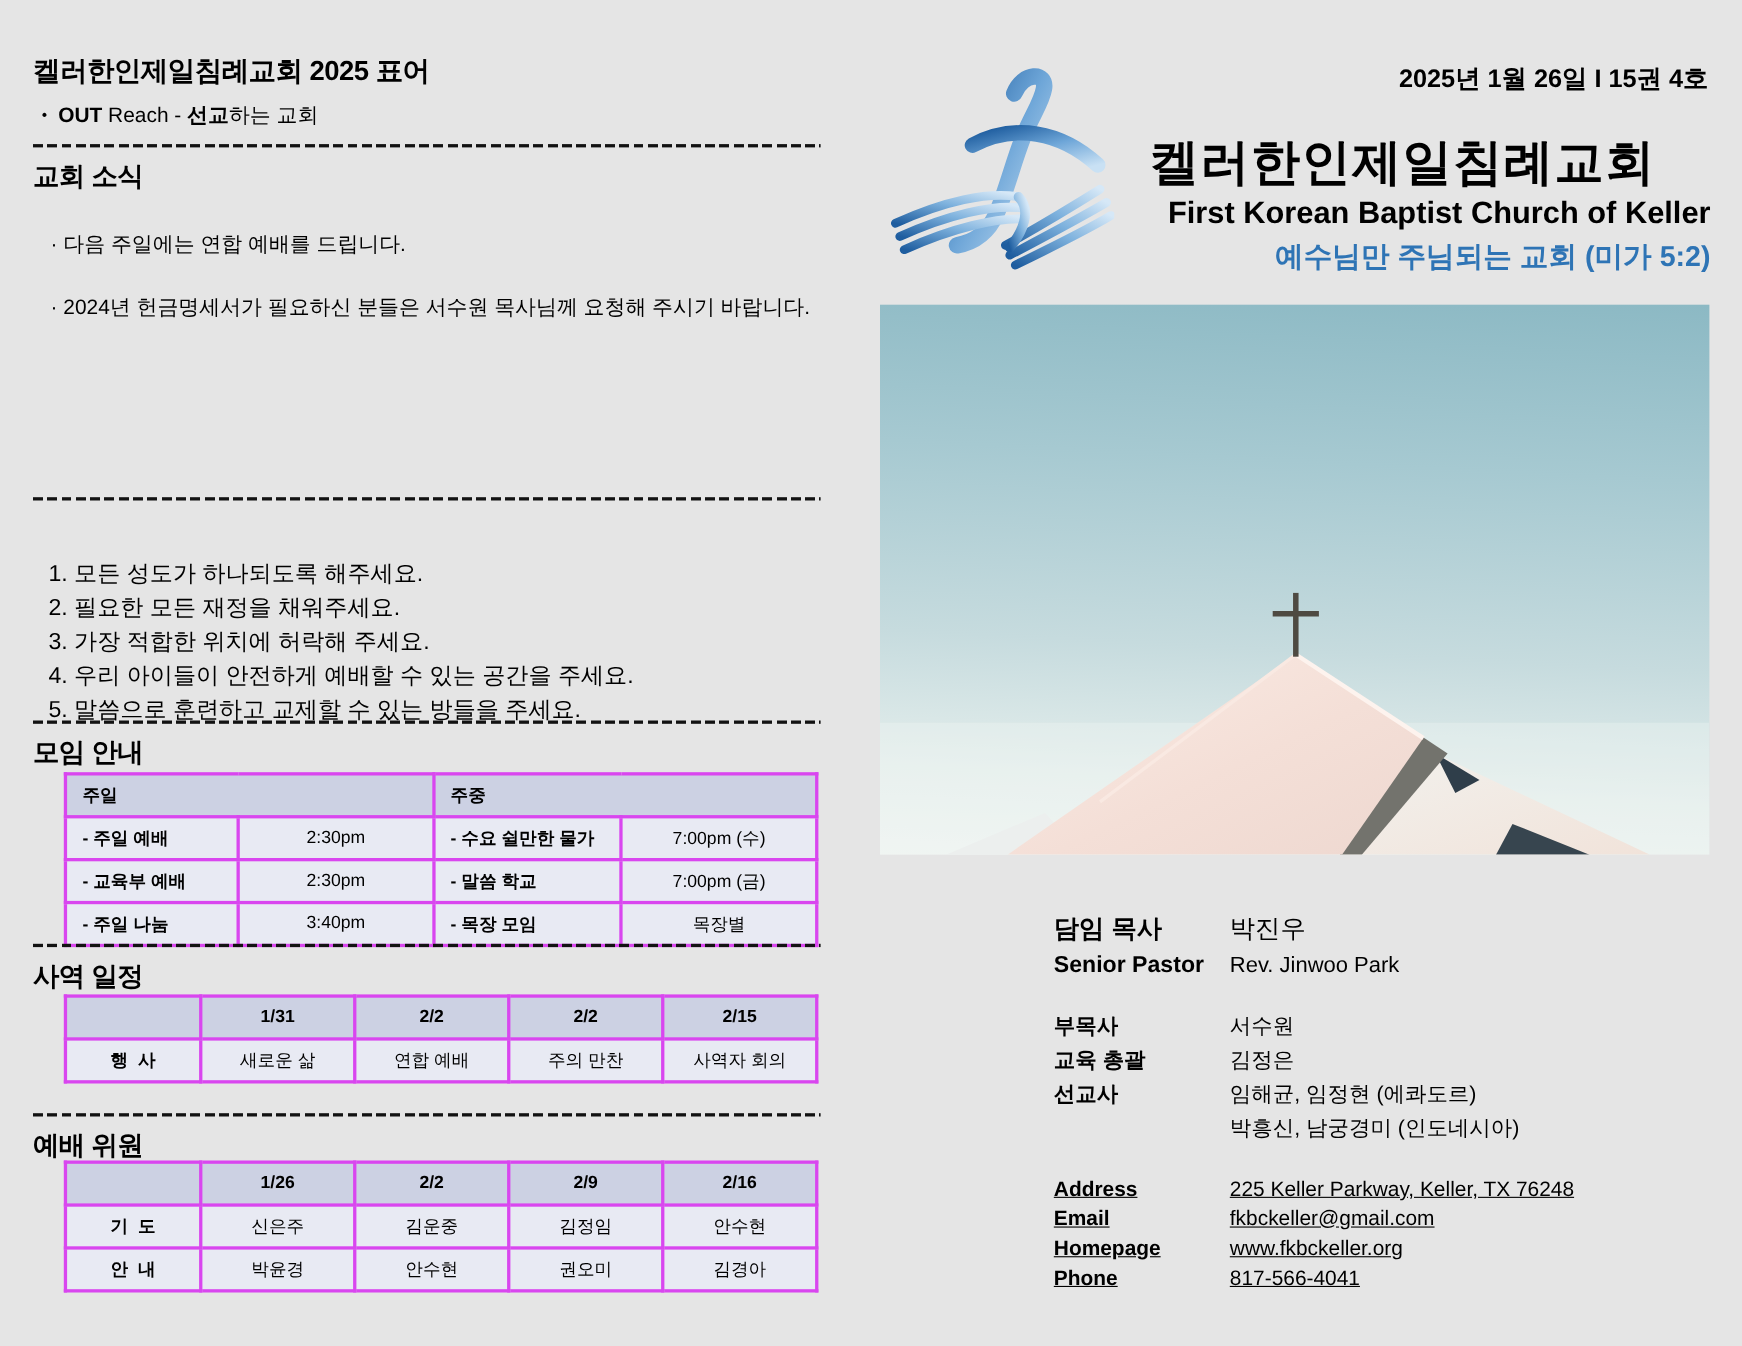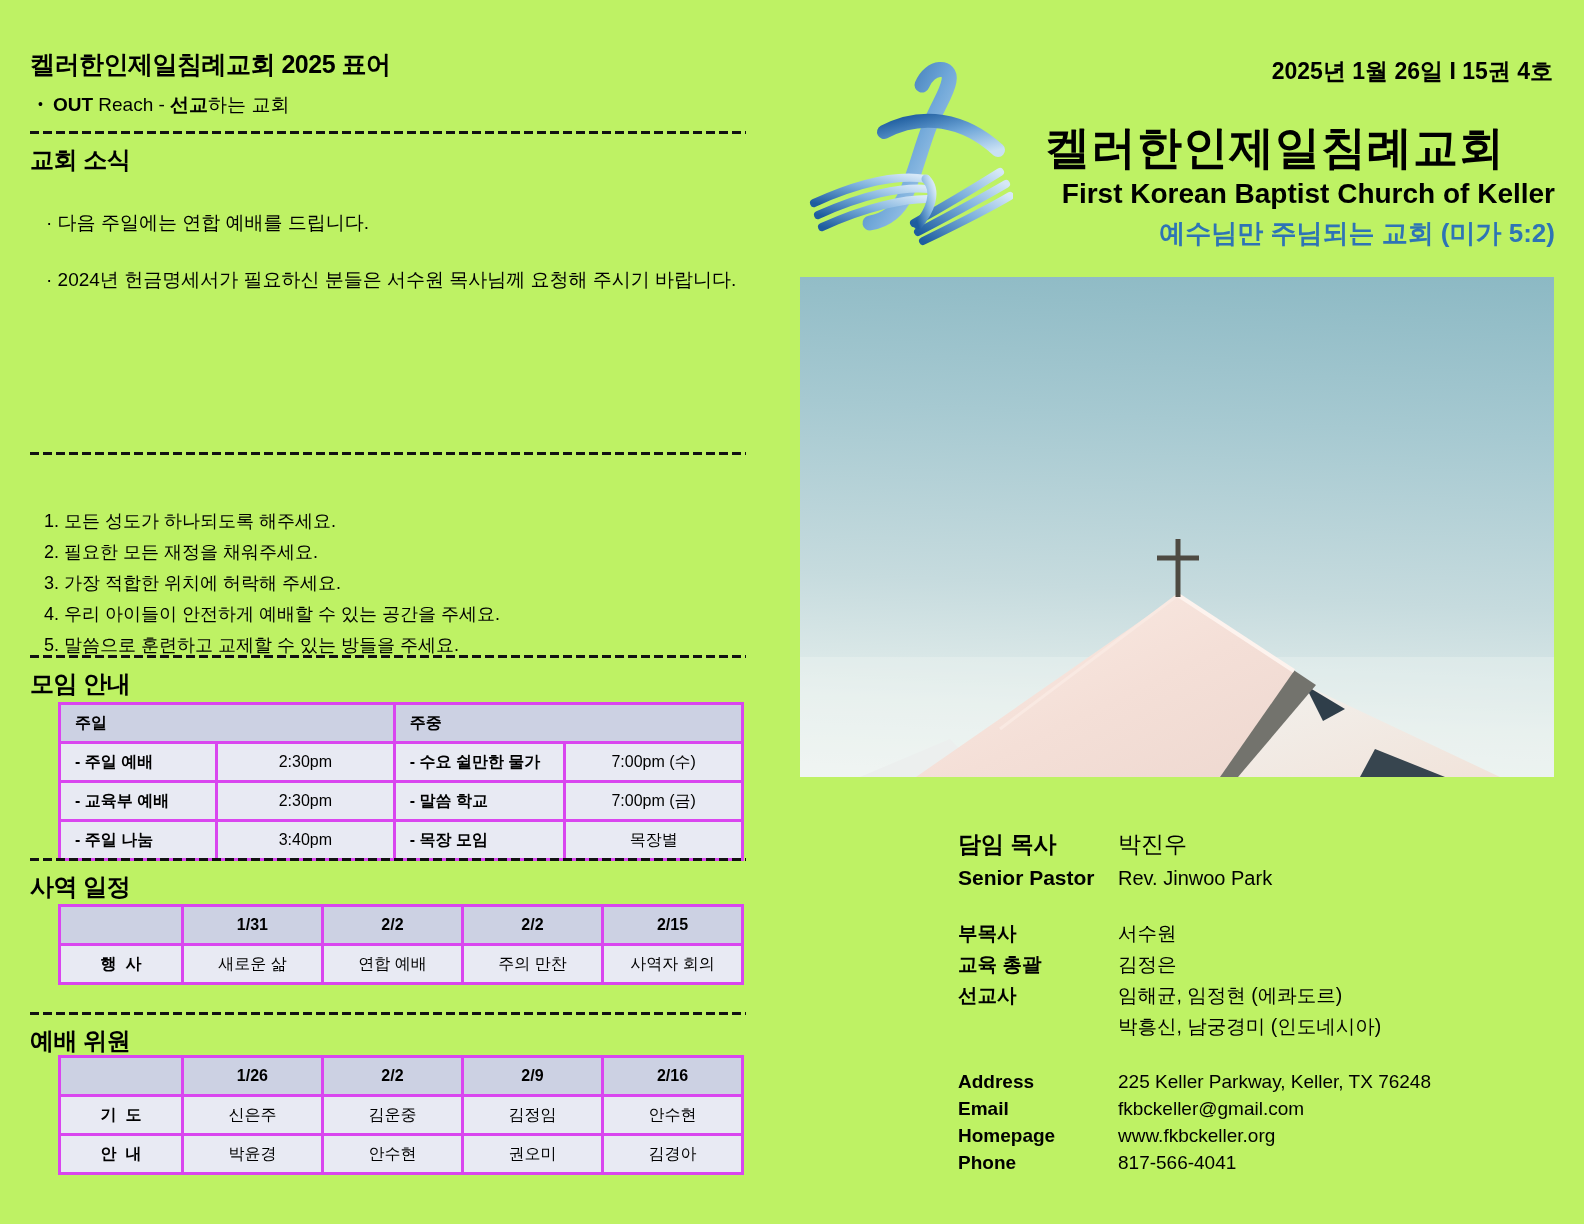--- a/index.html
+++ b/index.html
@@ -1,30 +1,30 @@
 <!DOCTYPE html>
 <html><head>
 <meta charset="utf-8">
 <style>
   * { margin:0; padding:0; box-sizing:border-box; }
   html,body { background:#ffffff; }
   body { font-family:"Liberation Sans","DejaVu Sans",sans-serif; color:#000; }
-  .page { position:relative; width:1584px; height:1224px; background:#bef264; overflow:hidden; }
+  .page { position:relative; width:1584px; height:1224px; background:#e5e5e5; overflow:hidden; }
 
   
   .abs { position:absolute; }
   .sec-heading { font-size:24px; font-weight:700; letter-spacing:-0.5px; }
   .dashed { height:3px; width:716px;
             background:repeating-linear-gradient(90deg,#121212 0 9px,transparent 9px 13px); }
   .motto-title { font-size:25px; font-weight:700; letter-spacing:-0.5px; }
   .motto-line { font-size:19px; }
   .b { font-weight:700; }
   .bullet-dot { font-size:14px; vertical-align:2px; margin-right:10px; }
 
-  .prayer-list div { font-size:18px; line-height:31px; }
+  .prayer-list div { font-size:21px; line-height:31px; }
   .news-list div { font-size:19px; line-height:33px;margin-top:24px; }
 
   table.sched { border-collapse:collapse; width:686px; table-layout:fixed; }
   table.sched td { border:3px solid #d946ef; height:39px; font-size:16px; vertical-align:middle; }
   td.hdr { background:#ccd1e3; font-weight:700; text-align:left; padding-left:14px; }
   td.hdr-c { background:#ccd1e3; font-weight:700; text-align:center; }
   td.lbl { background:#e8eaf3; font-weight:700; text-align:left; padding-left:14px; }
   td.lbl-c { background:#e8eaf3; font-weight:700; text-align:center; white-space:pre; }
   td.val { background:#e8eaf3; text-align:center; }
 
@@ -279,21 +279,21 @@
     <div class="info-row staff-row">
       <span class="info-label">선교사</span>
       <span>임해균, 임정현 (에콰도르)</span>
     </div>
     <div class="info-row staff-row">
       <span class="info-label"></span>
       <span>박흥신, 남궁경미 (인도네시아)</span>
     </div>
   </div>
 
-  <div class="abs" style="left:958px; top:1068px;">
+  <div class="abs" style="left:958px; top:1068px;text-decoration:underline;">
     <div class="info-row contact-row">
       <span class="info-label">Address</span>
       <span>225 Keller Parkway, Keller, TX 76248</span>
     </div>
     <div class="info-row contact-row">
       <span class="info-label">Email</span>
       <span>fkbckeller@gmail.com</span>
     </div>
     <div class="info-row contact-row">
       <span class="info-label">Homepage</span>

